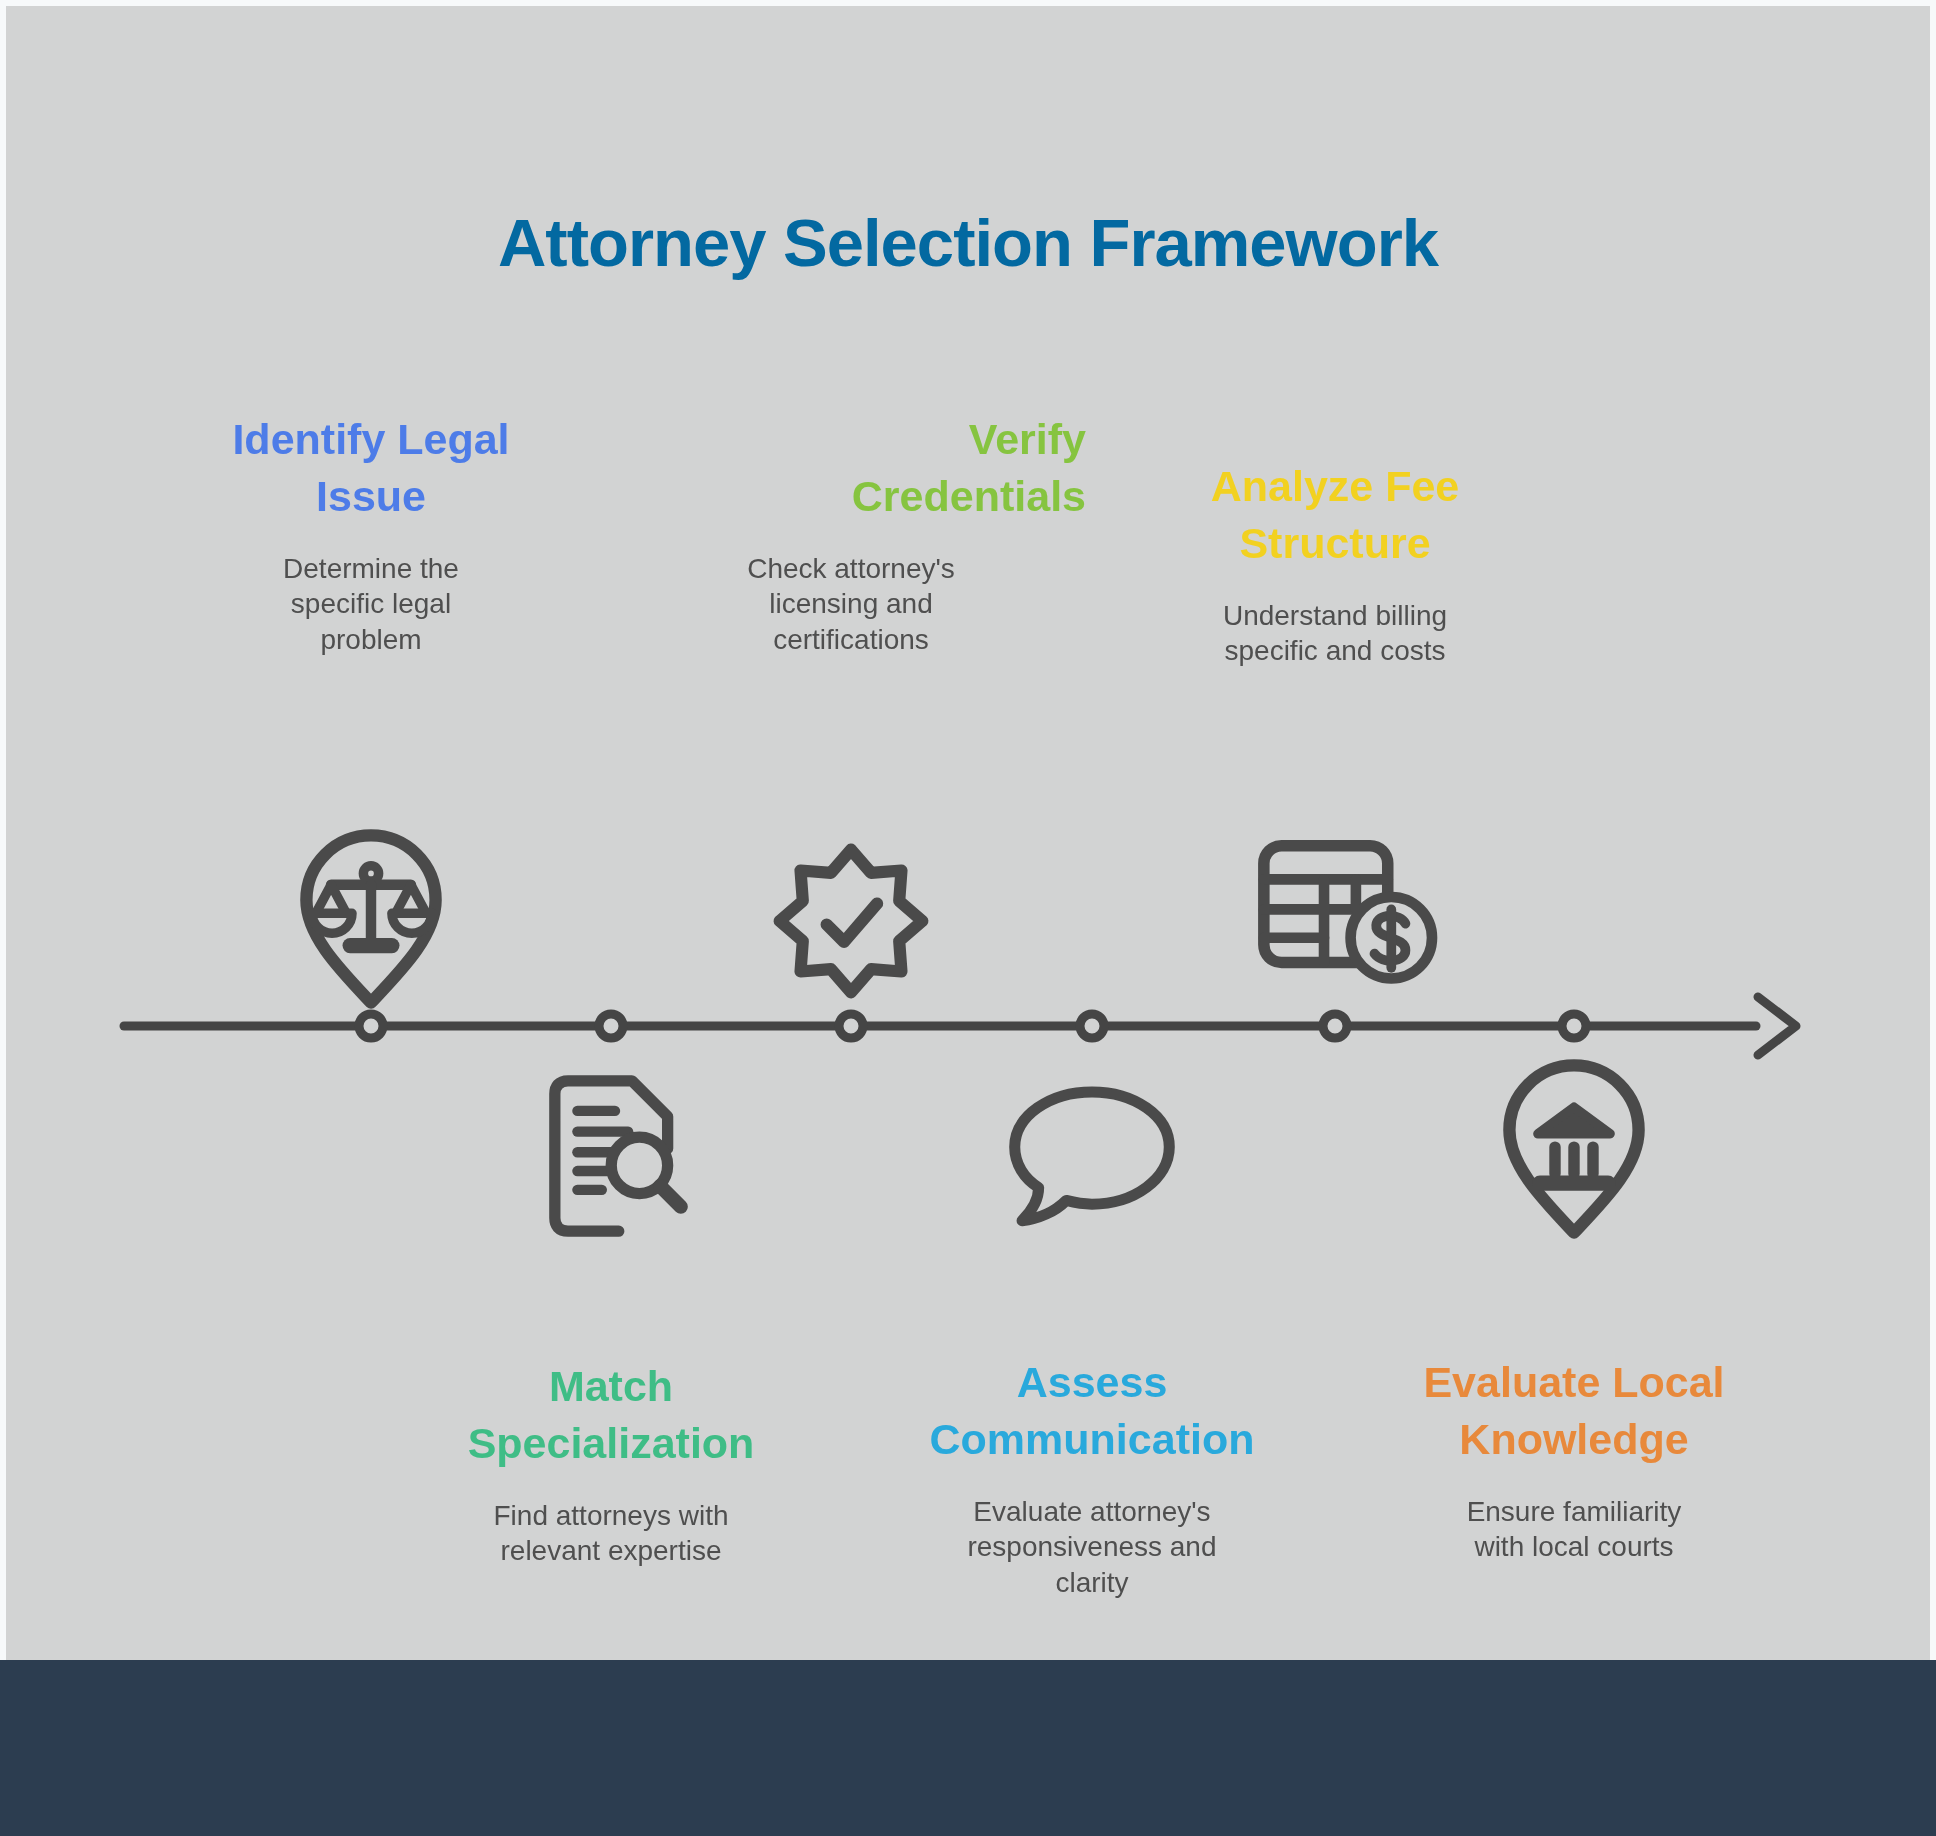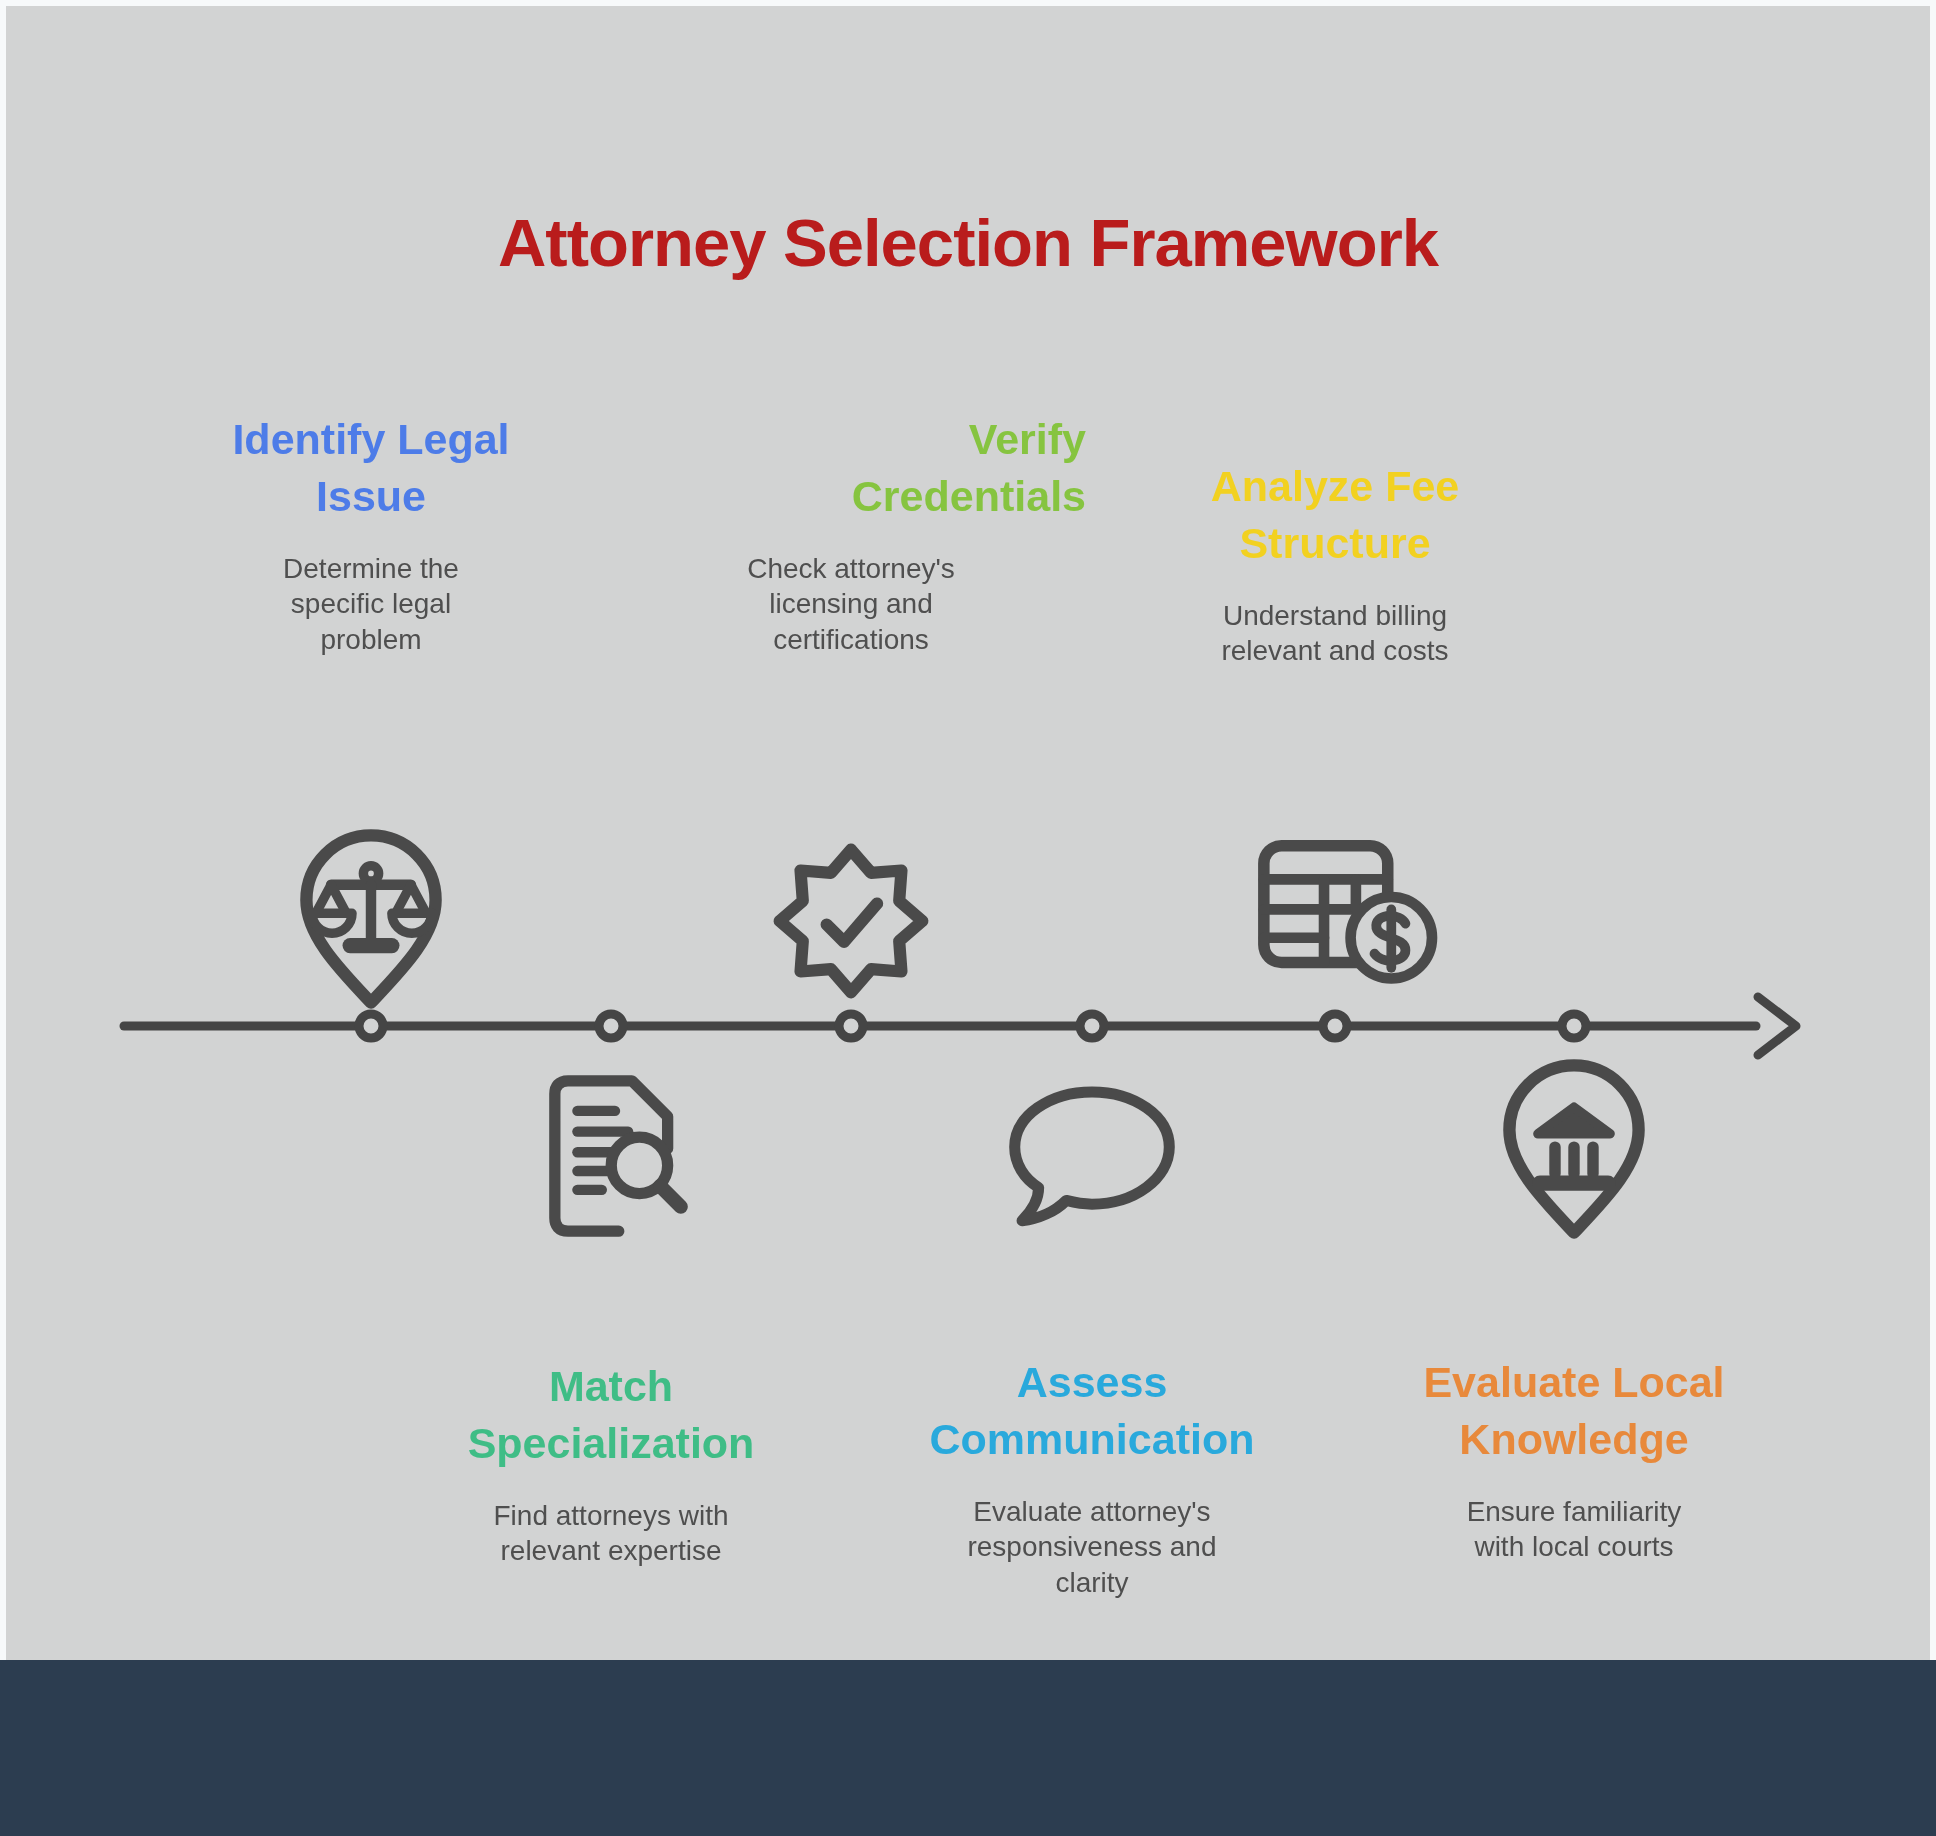--- a/index.html
+++ b/index.html
@@ -14,21 +14,21 @@
     position:absolute;left:6px;top:6px;width:1924px;height:1654px;
     background:#d2d3d3;
   }
   .footer-bar{
     position:absolute;left:0;top:1660px;width:1936px;height:176px;
     background:#2c3d50;
   }
   .title{
     position:absolute;left:0;top:198px;width:1924px;
     text-align:center;
-    font-size:67px;font-weight:bold;color:#b91c1c;
+    font-size:67px;font-weight:bold;color:#0369a1;
     letter-spacing:-1px;margin:0;
   }
   .textblock{
     position:absolute;width:470px;text-align:center;
   }
   .textblock h2{
     margin:0;font-size:43px;font-weight:bold;line-height:1.32;
     white-space:pre-line;
   }
   .textblock p{
@@ -57,21 +57,21 @@
     <h2 style="color: rgb(134, 196, 64); text-align: right;">Verify
 Credentials</h2>
     <p>Check attorney's
 licensing and
 certifications</p>
   </div>
   <div class="textblock" style="left:1094px;top:452px;">
     <h2 style="color: rgb(242, 209, 32);">Analyze Fee
 Structure</h2>
     <p>Understand billing
-relevant and costs</p>
+specific and costs</p>
   </div>
 
   <div class="icon" style="left:270px;top:818px;">
     <svg width="190" height="190" viewBox="0 0 100 100" fill="none" stroke="#4a4a4a" stroke-linecap="round" stroke-linejoin="round">
       <path d="M50,94 C34,77 16,59 16,40 a34,34 0 1 1 68,0 C84,59 66,77 50,94 Z" stroke-width="6.5"></path>
       <circle cx="50" cy="26" r="4" stroke-width="5"></circle>
       <path d="M29,32 H71" stroke-width="5.5"></path>
       <path d="M50,32 V61" stroke-width="5.5"></path>
       <path d="M39,64 H61" stroke-width="8"></path>
       <path d="M29,32 L21,47 M29,32 L37,47" stroke-width="5"></path>

